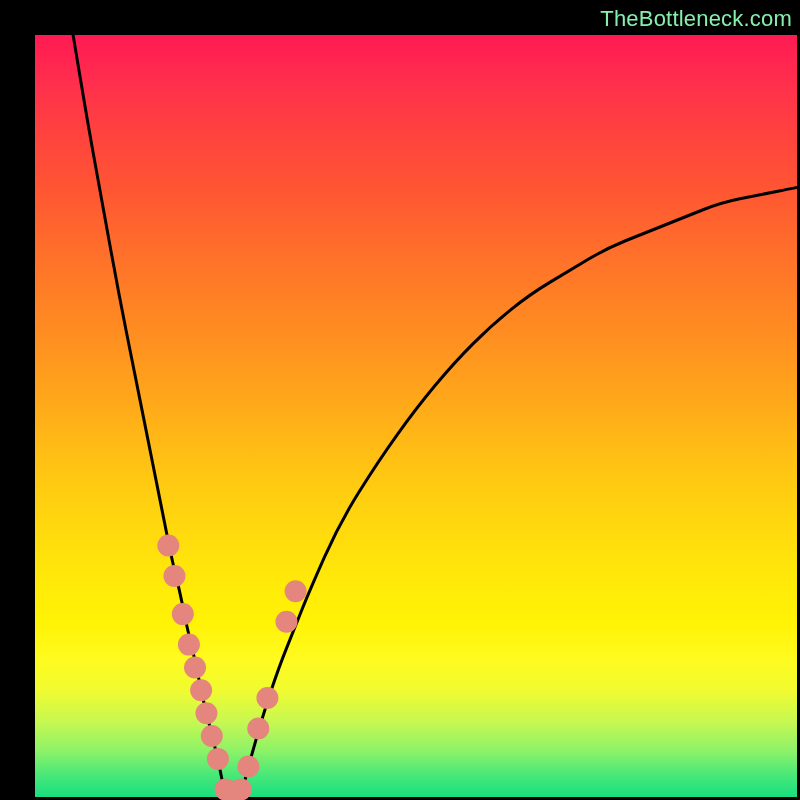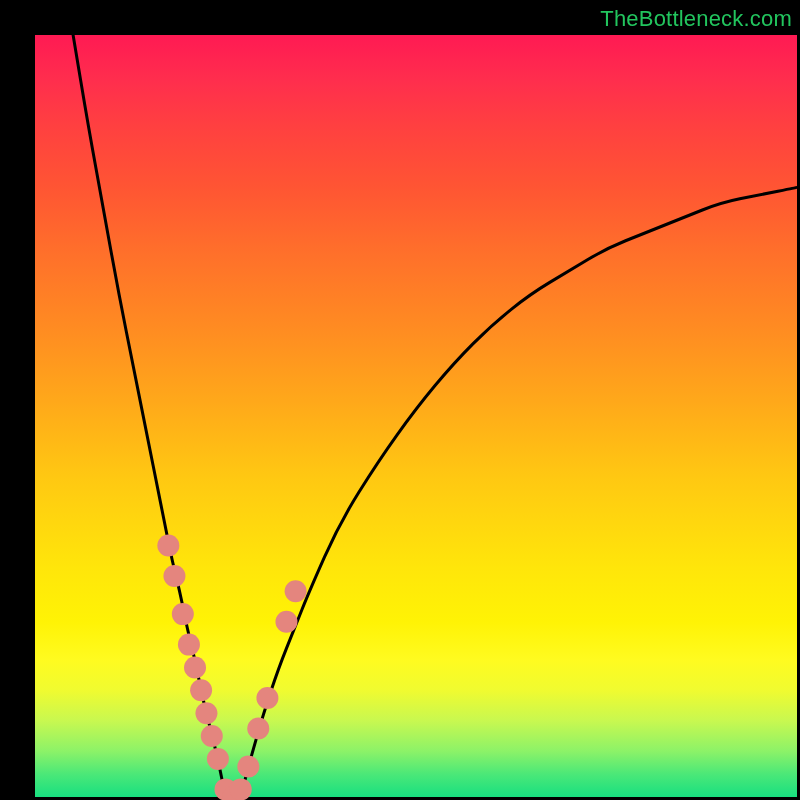--- a/index.html
+++ b/index.html
@@ -40,21 +40,21 @@
       #f0fb30 86%,
       #c8f850 90%,
       #8cf268 94%,
       #4be878 97%,
       #18df80 100%);
   }
   .watermark {
     position: absolute;
     top: 6px;
     right: 8px;
-    color: #22c55e;
+    color: #86efac;
     font-size: 22px;
     font-weight: 500;
     letter-spacing: 0.2px;
   }
   svg.curve {
     position: absolute;
     left: 0;
     top: 0;
     width: 762px;
     height: 762px;

